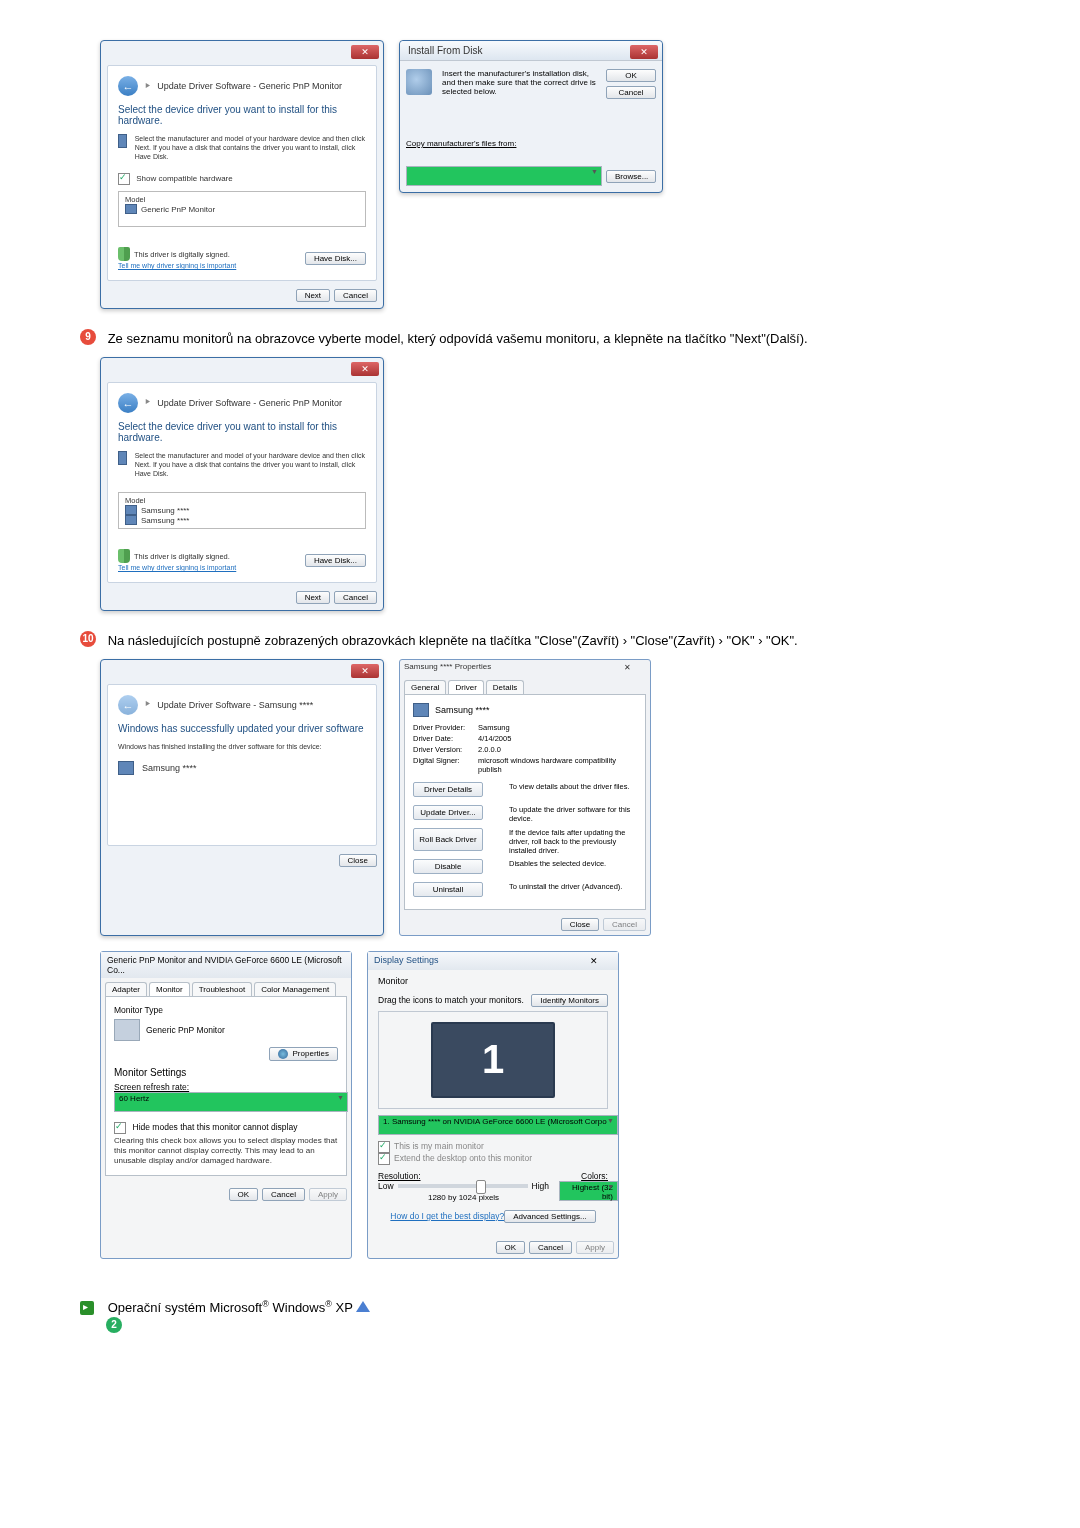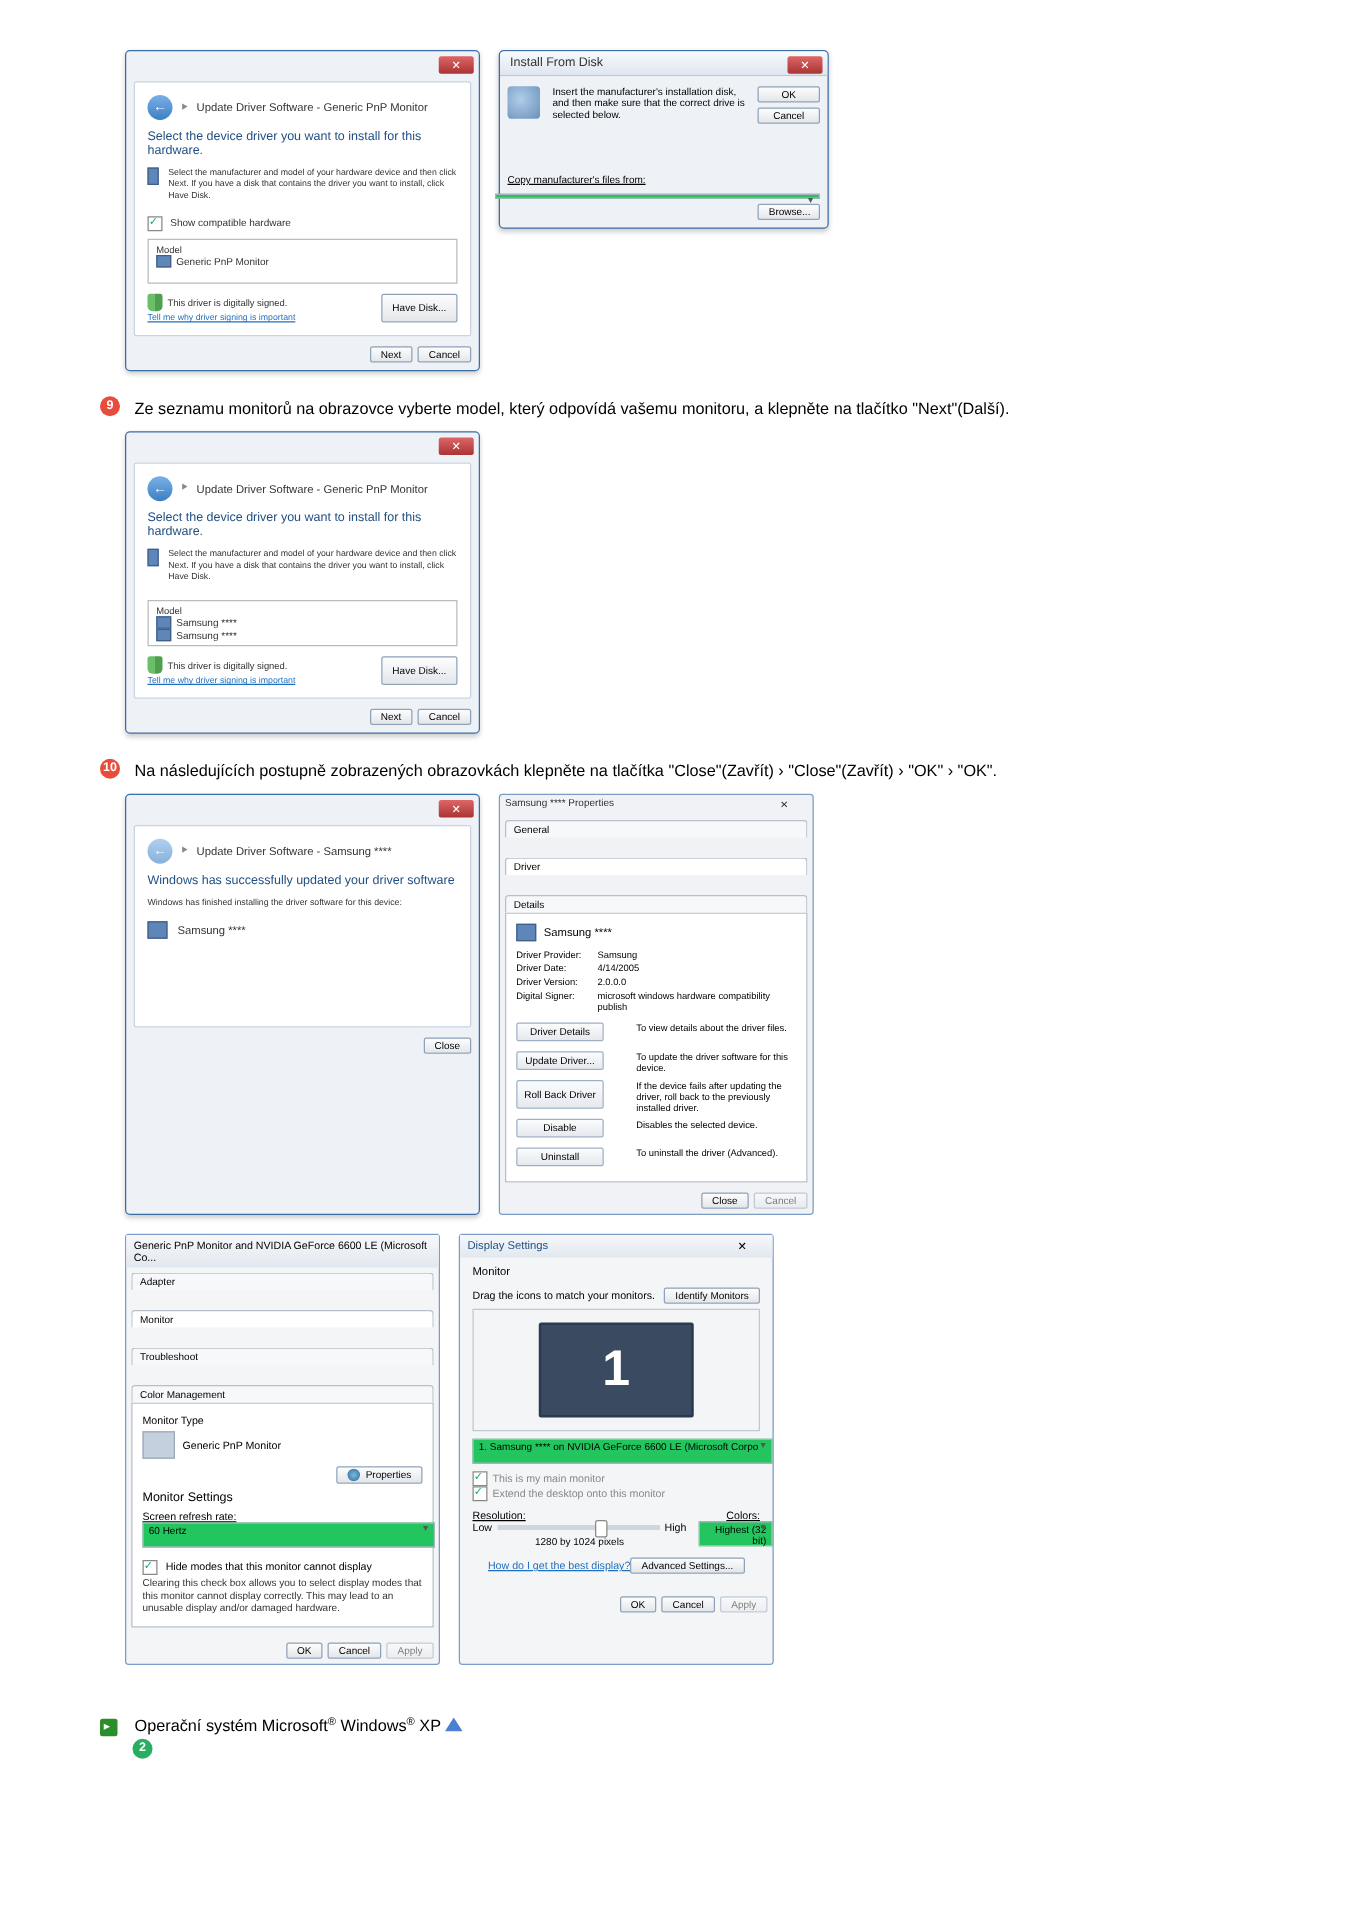--- a/index.html
+++ b/index.html
@@ -95,22 +95,23 @@
     cursor: pointer;
   }
   .footer-btns {
     display: flex;
     justify-content: flex-end;
     gap: 4px;
     margin-top: 8px;
   }
   .signed {
     display: flex;
+    align-items: center;
     gap: 24px;
-    margin-top: 8px;
+    margin-top: 20px;
     font-size: 7.5px;
   }
   .shield {
     width: 12px;
     height: 14px;
     background: linear-gradient(90deg, #6bbf6b 50%, #4f9f4f 50%);
     border-radius: 2px 2px 4px 4px;
   }
   .link-tiny {
     color: #1f6fbf;
@@ -172,21 +173,21 @@
     border-radius: 3px;
     font-size: 8px;
   }
   .props-dialog2 {
     width: 250px;
     border: 1px solid #7a9cc6;
     background: #f4f5f6;
     border-radius: 3px;
     font-size: 9px;
   }
-  .tabstrip { display:flex; gap:16px; padding:4px 4px 0; font-size:8px;flex-direction:column;}
+  .tabstrip { display:flex; gap:2px; padding:4px 4px 0; font-size:8px;}
   .tab { border:1px solid #b7c0c9; border-bottom:0; background:#f7f8f9; padding:2px 6px; border-radius:3px 3px 0 0;}
   .tab.active { background:#fff;}
   .props-body { background:#fff; border:1px solid #b7c0c9; margin:0 4px 4px; padding:8px;}
   .grid2 { display:grid; grid-template-columns:65px 1fr; font-size:7.5px; row-gap:2px;}
   .wide-btn { display:block; border:1px solid #9db0c4; background:linear-gradient(#fbfcfd,#e5e9ee); font-size:8px; padding:2px 4px; width:70px; text-align:center; margin-bottom:4px; border-radius:2px;}
   .monitor-1 {
     background:#3a4a60; color:#fff; width:120px; height:72px; margin:6px auto;
     display:flex; align-items:center; justify-content:center; font-size:40px; font-weight:bold;
     border:2px solid #2a3a50; border-radius:2px;
   }
@@ -261,21 +262,21 @@
       <div class="install-body">
         <div class="disk-icon"></div>
         <div style="flex:1;">Insert the manufacturer's installation disk, and then make sure that the correct drive is selected below.</div>
         <div class="right-col">
           <button class="mini-btn" style="width:50px;">OK</button>
           <button class="mini-btn" style="width:50px;">Cancel</button>
         </div>
       </div>
       <div style="margin-top:40px; font-size:8px;">
         <span style="text-decoration:underline;">Copy manufacturer's files from:</span>
-        <div style="display:flex; gap:4px; margin-top:7px; align-items:flex-end;flex-direction:column;">
+        <div style="display:flex; gap:4px; margin-top:18px; align-items:center;">
           <div class="select-box" style="flex:1;"></div>
           <button class="mini-btn" style="width:50px;">Browse...</button>
         </div>
       </div>
     </div>
   </div>
 
   <div style="margin:20px 0 8px 0;">
     <span class="step-marker">9</span>
     <span class="step-text">Ze seznamu monitorů na obrazovce vyberte model, který odpovídá vašemu monitoru, a klepněte na tlačítko "Next"(Další).</span>

